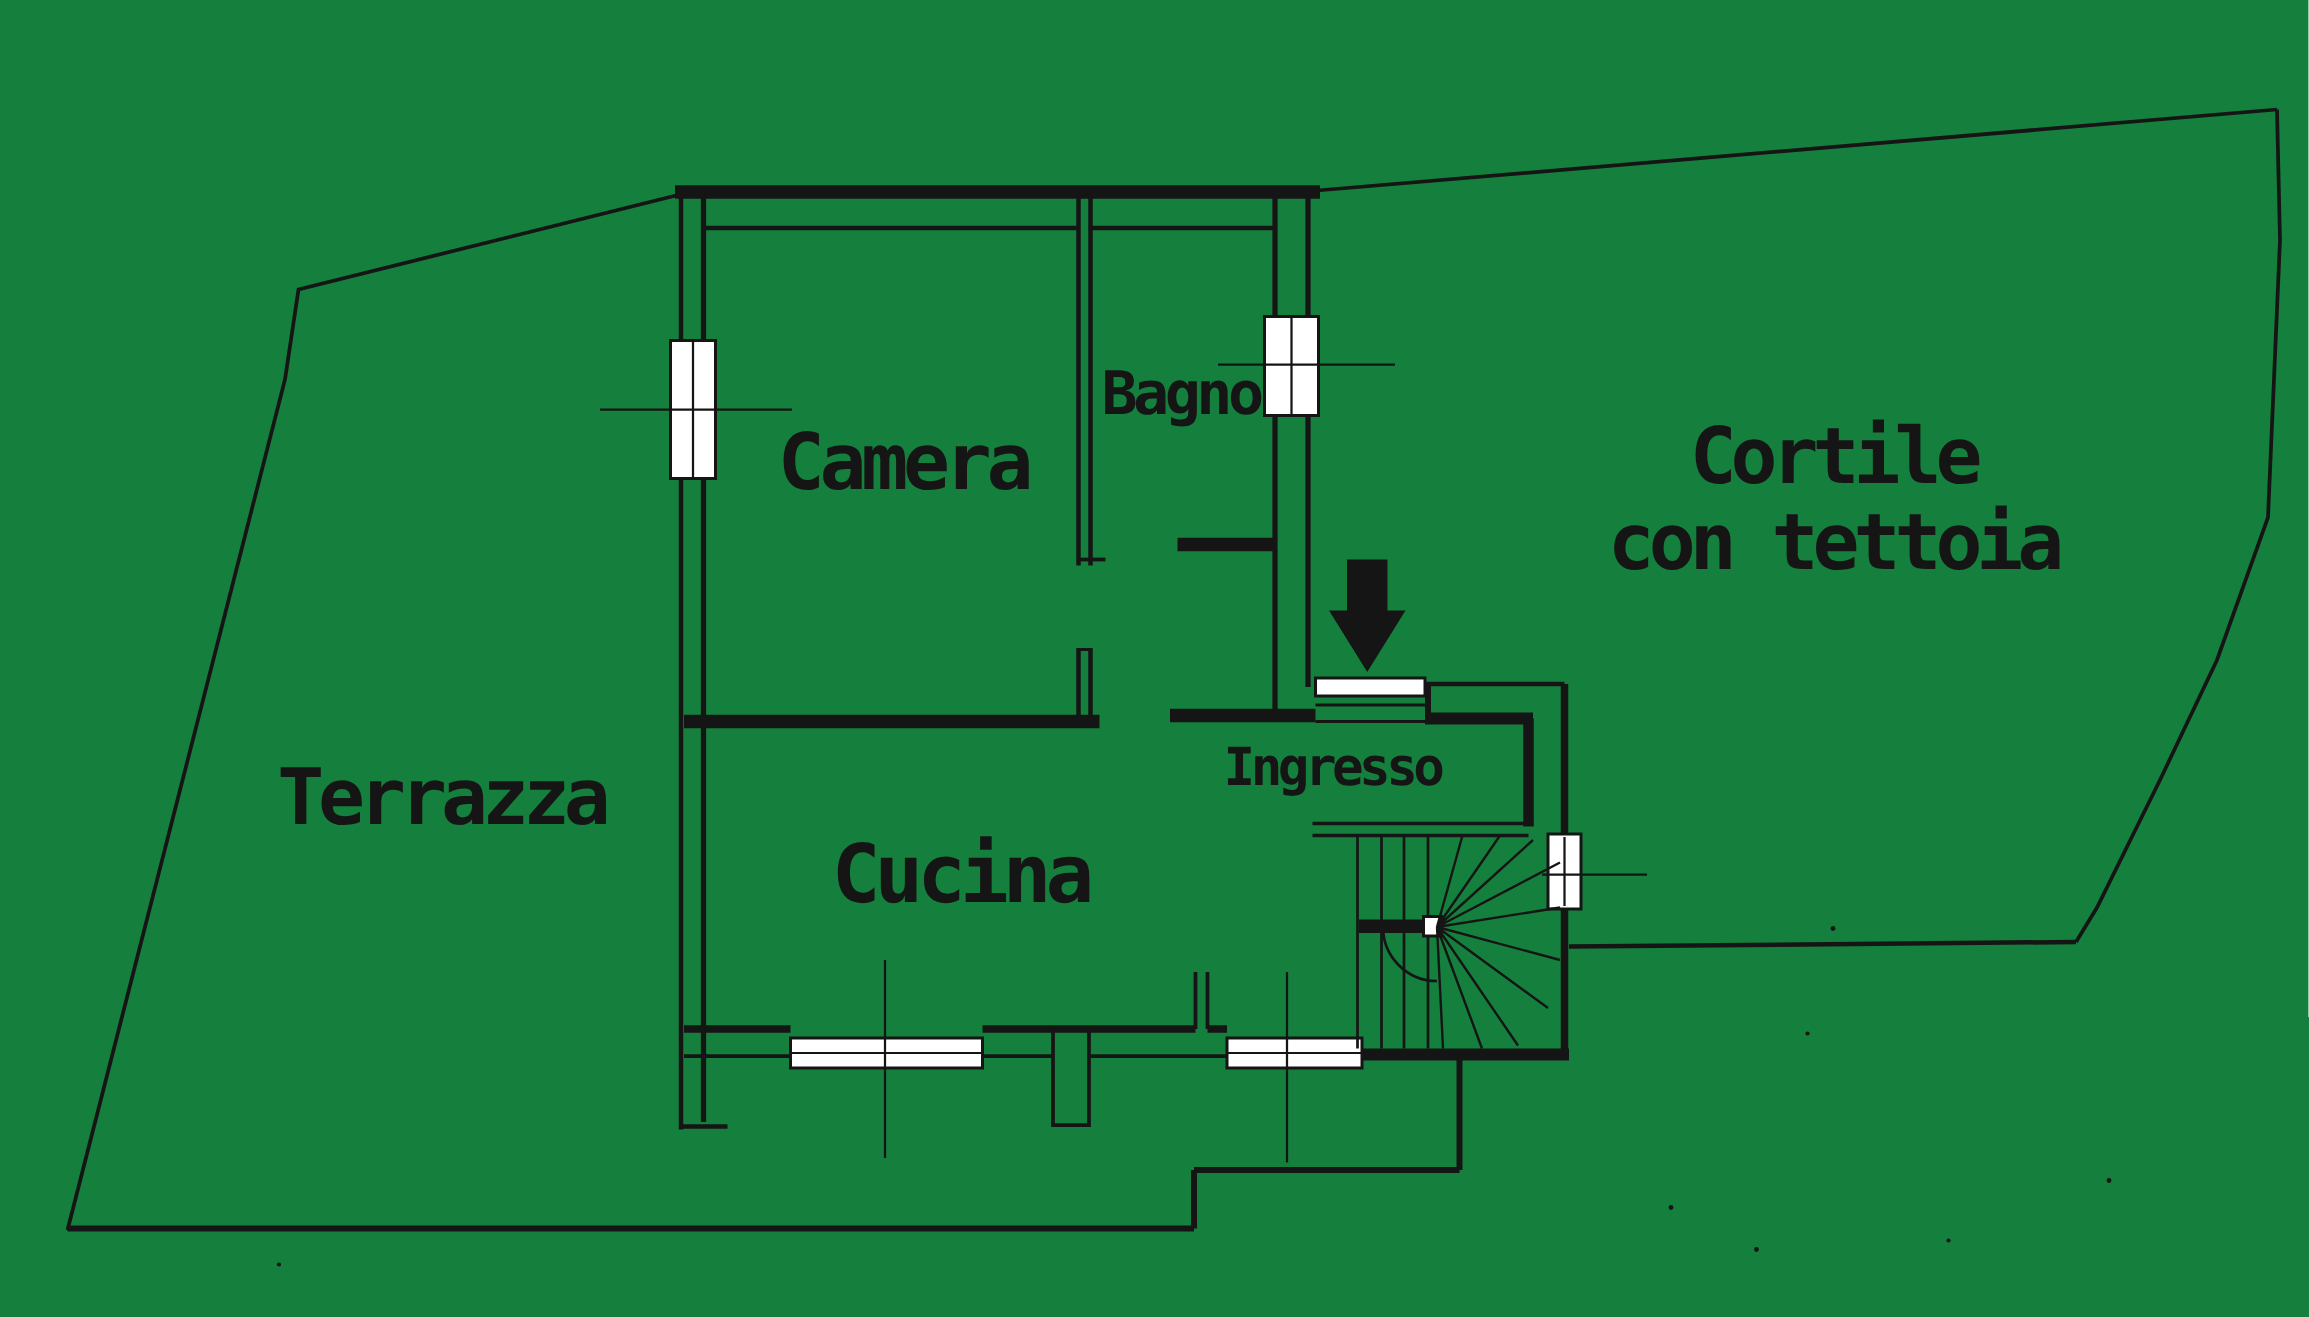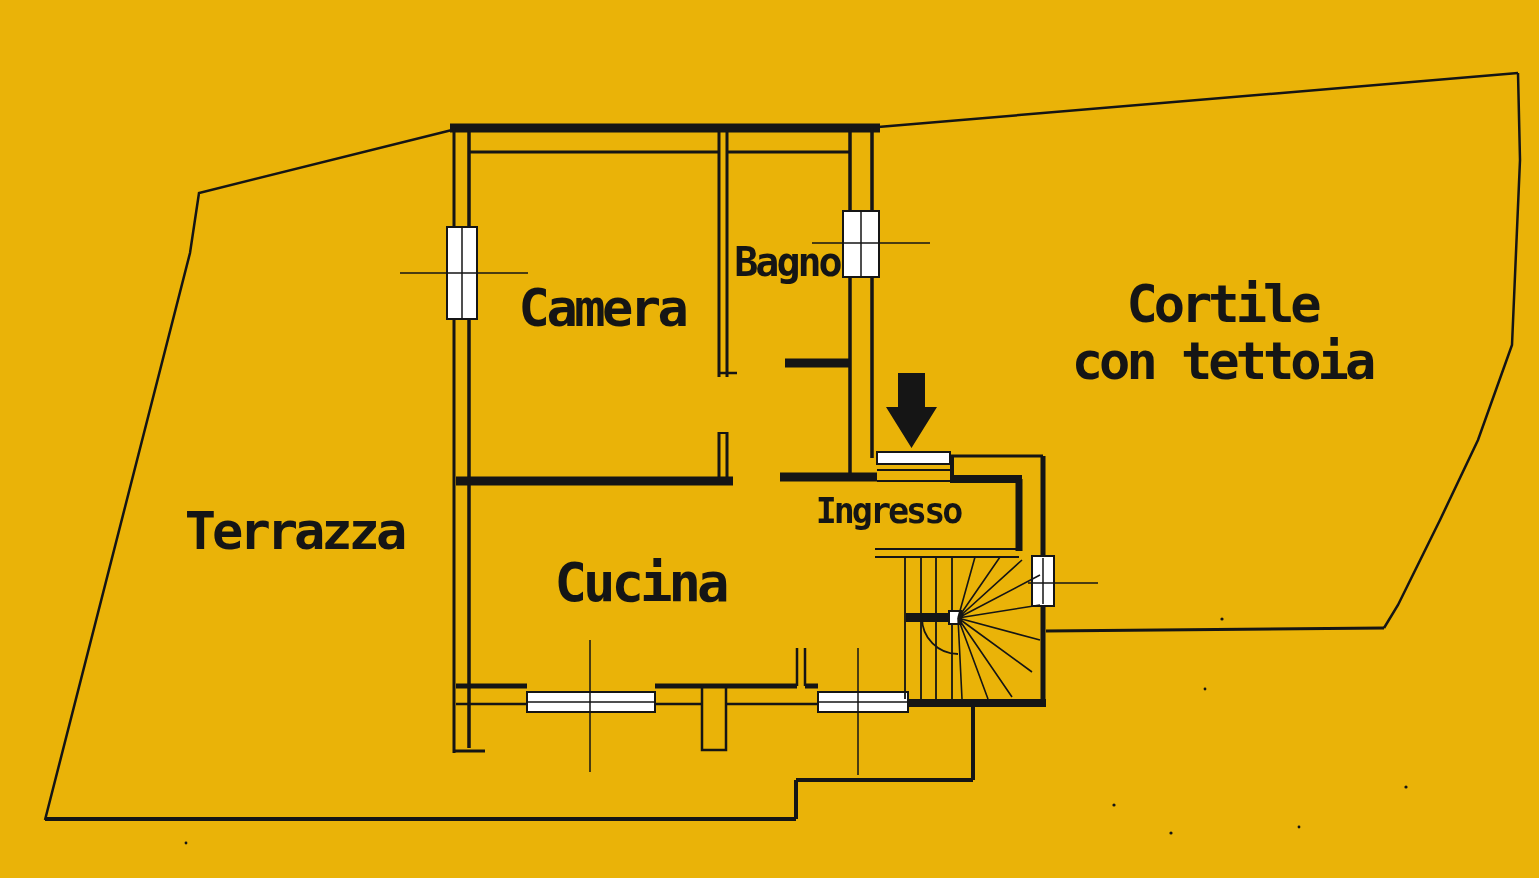--- a/index.html
+++ b/index.html
@@ -4,21 +4,21 @@
 <style>
   html, body {
     margin: 0;
     padding: 0;
     background: #ffffff;
   }
   .stage {
     position: relative;
     width: 1539px;
     height: 878px;
-    background: #eab308;
+    background: #15803d;
     overflow: hidden;
   }
   svg.plan {
     position: absolute;
     inset: 0;
     width: 100%;
     height: 100%;
   }
   .lbl {
     font-family: "DejaVu Sans Mono", "Liberation Mono", monospace;

